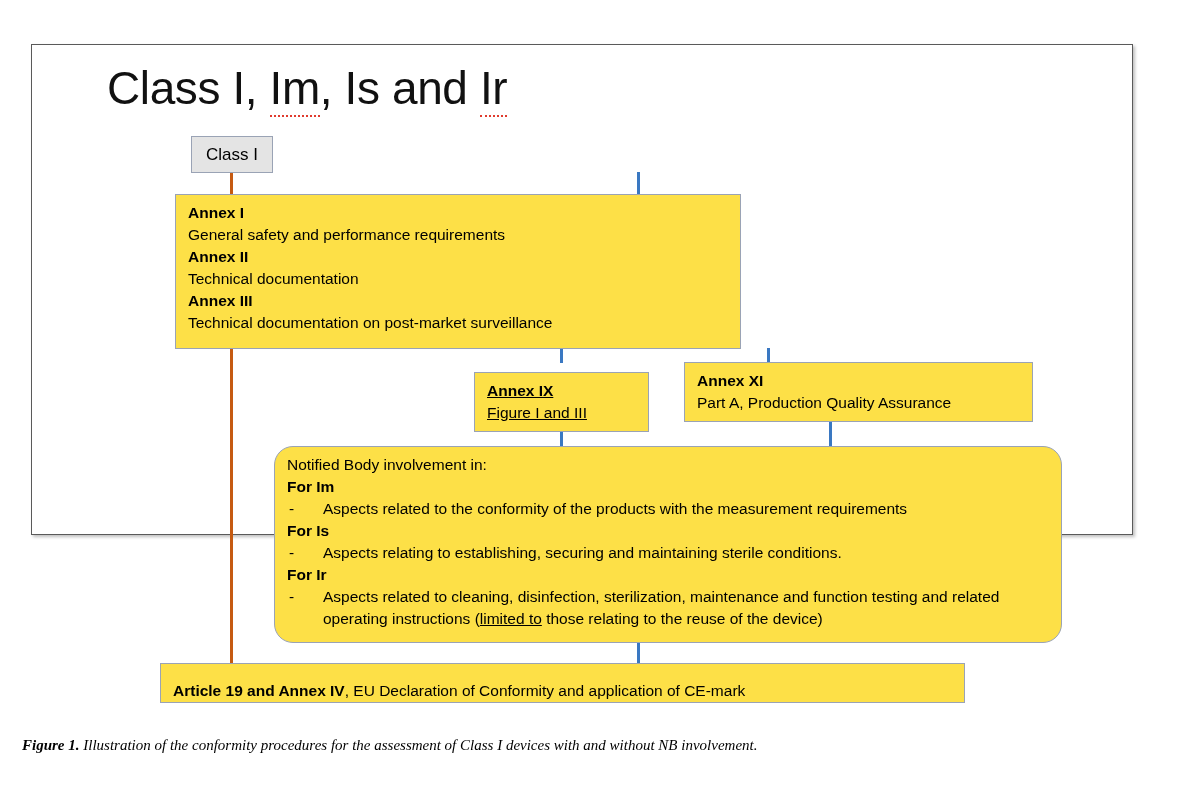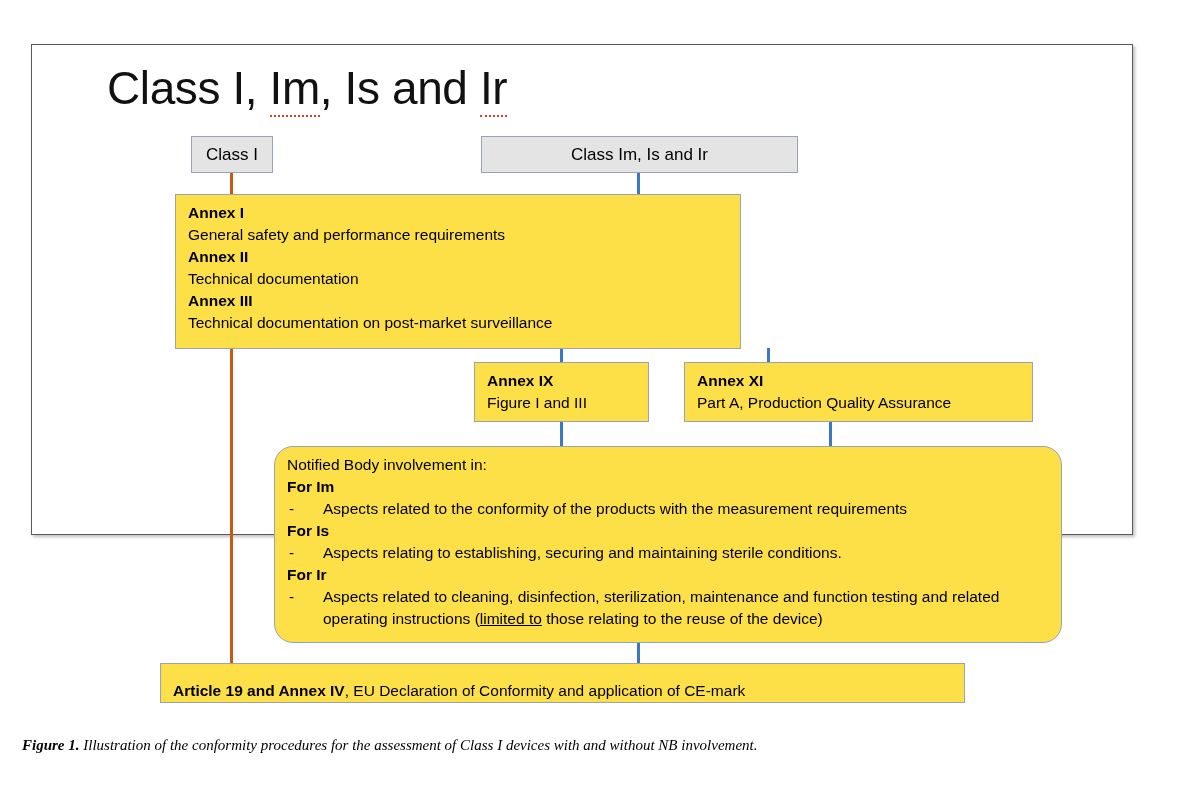--- a/index.html
+++ b/index.html
@@ -53,21 +53,21 @@
   .node.grey{ background:#e4e4e4; }
   .node.center{
     display:flex; align-items:center; justify-content:center;
   }
   .node.pad{ padding:7px 12px 8px 12px; }
 
   
   #node-class-i      { left:159px; top:91px;  width:82px;  height:37px; font-size:17px;}
   #node-class-imisir { left:449px; top:91px;  width:317px; height:37px; font-size:17px;}
   #node-annex-i      { left:143px; top:149px; width:566px; height:155px;}
-  #node-annex-ix     { left:442px; top:317px; width:175px; height:60px;}
+  #node-annex-ix     { left:442px; top:327px; width:175px; height:60px;text-decoration:underline;}
   #node-annex-xi     { left:652px; top:317px; width:349px; height:60px;}
   #node-nb           { left:242px; top:401px; width:788px; height:197px;border-radius:19px;}
   #node-article      { left:128px; top:618px; width:805px; height:40px;}
 
   .node-line{ white-space:nowrap; }
   .b{ font-weight:bold; }
 
   
   .dash-row{
     display:flex;
@@ -117,23 +117,20 @@
   <div class="conn v-blue" style="left:528px; top:376px; height:26px;"></div>
 
   <div class="conn v-blue" style="left:797px; top:376px; height:26px;"></div>
 
   <div class="conn v-blue" style="left:605px; top:597px; height:22px;"></div>
 
   <div id="node-class-i" class="node grey center">
     <span>Class I</span>
   </div>
 
-  <div id="node-class-imisir" class="node grey center">
-    <span>Class Im, Is and Ir</span>
-  </div>
 
   <div id="node-annex-i" class="node pad">
     <div class="node-line b">Annex I</div>
     <div class="node-line">General safety and performance requirements</div>
     <div class="node-line b">Annex II</div>
     <div class="node-line">Technical documentation</div>
     <div class="node-line b">Annex III</div>
     <div class="node-line">Technical documentation on post-market surveillance</div>
   </div>
 

